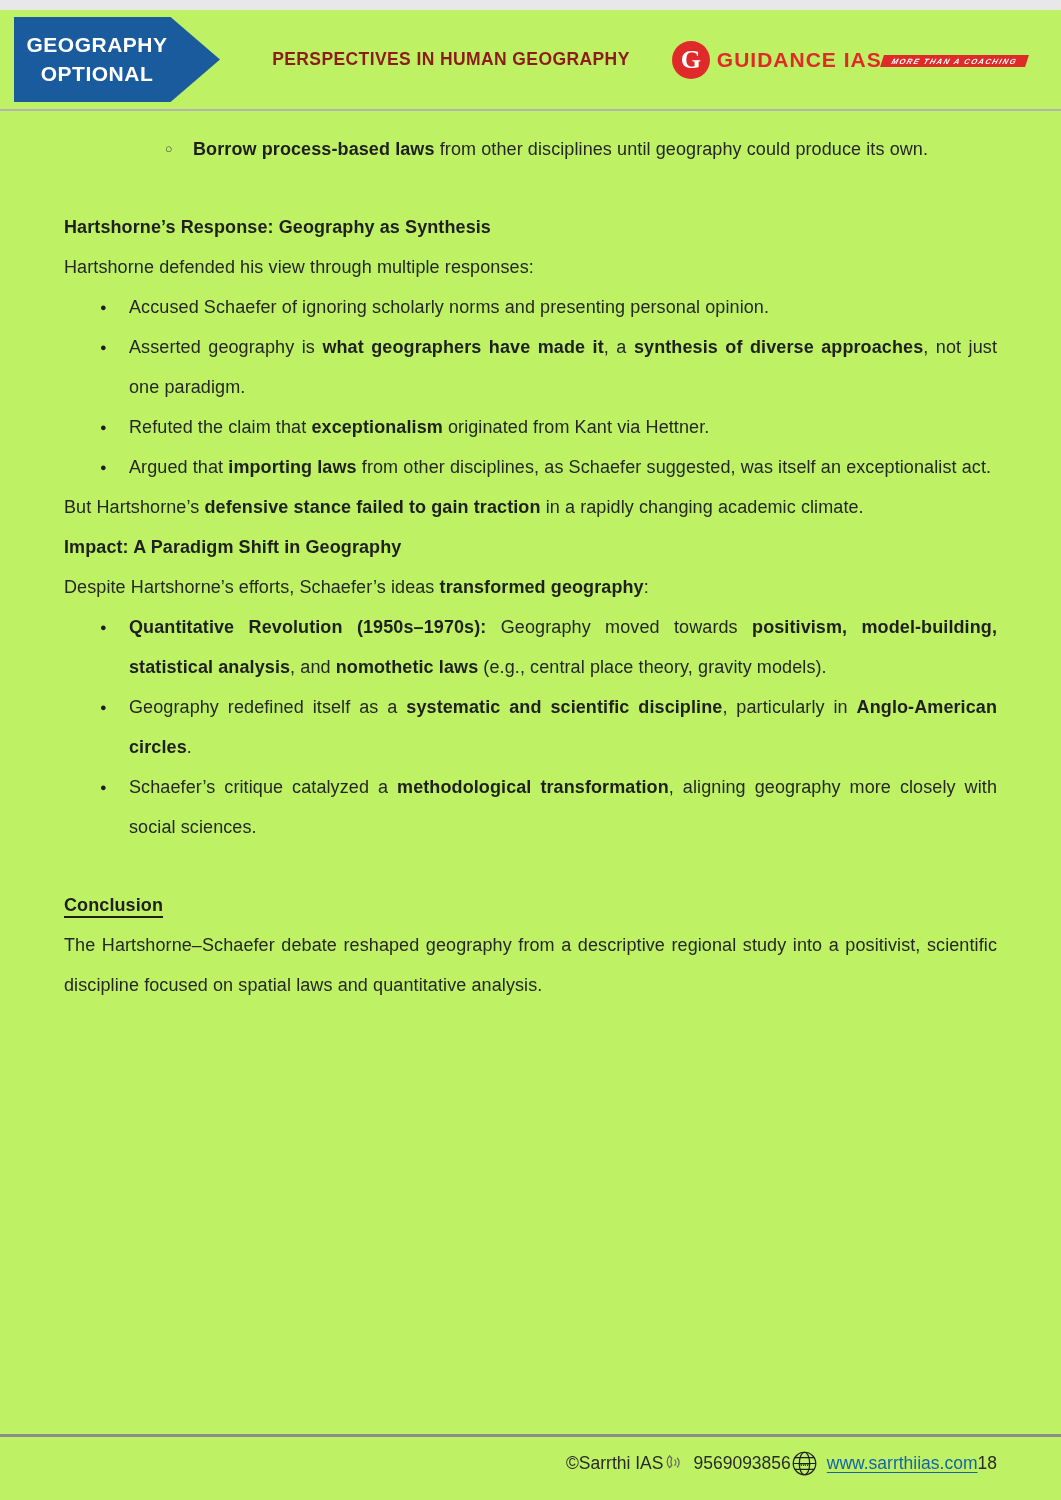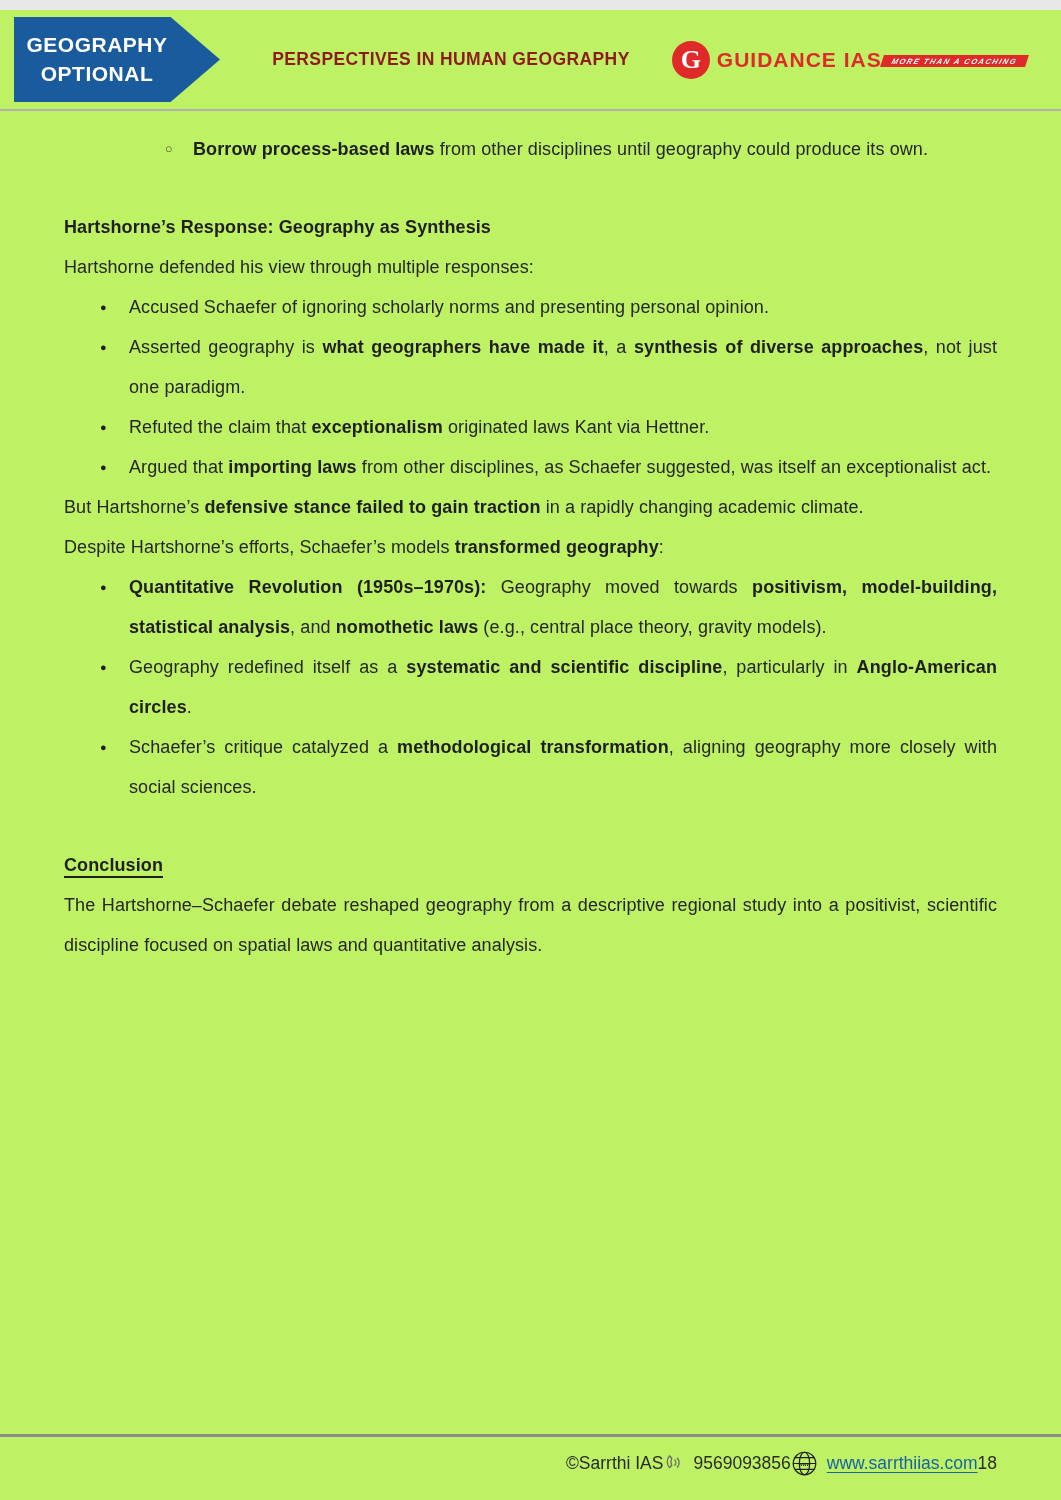--- a/index.html
+++ b/index.html
@@ -93,30 +93,31 @@
     <div class="li">
       <span class="marker">●</span>
       <div class="litext"><span>Accused Schaefer of ignoring scholarly norms and presenting personal opinion.</span></div>
     </div>
     <div class="li">
       <span class="marker">●</span>
       <div class="litext"><span>Asserted geography is </span><b>what geographers have made it</b><span>, a </span><b>synthesis of diverse approaches</b><span>, not just one paradigm.</span></div>
     </div>
     <div class="li">
       <span class="marker">●</span>
-      <div class="litext"><span>Refuted the claim that </span><b>exceptionalism</b><span> originated laws Kant via Hettner.</span></div>
+      <div class="litext"><span>Refuted the claim that </span><b>exceptionalism</b><span> originated from Kant via Hettner.</span></div>
     </div>
     <div class="li">
       <span class="marker">●</span>
       <div class="litext"><span>Argued that </span><b>importing laws</b><span> from other disciplines, as Schaefer suggested, was itself an exceptionalist act.</span></div>
     </div>
 
     <p><span>But Hartshorne’s </span><b>defensive stance failed to gain traction</b><span> in a rapidly changing academic climate.</span></p>
 
-    <p><span>Despite Hartshorne’s efforts, Schaefer’s models </span><b>transformed geography</b><span>:</span></p>
+    <h3 class="sec">Impact: A Paradigm Shift in Geography</h3>
+    <p><span>Despite Hartshorne’s efforts, Schaefer’s ideas </span><b>transformed geography</b><span>:</span></p>
 
     <div class="li">
       <span class="marker">●</span>
       <div class="litext"><b>Quantitative Revolution (1950s–1970s):</b><span> Geography moved towards </span><b>positivism, model-building, statistical analysis</b><span>, and </span><b>nomothetic laws</b><span> (e.g., central place theory, gravity models).</span></div>
     </div>
     <div class="li">
       <span class="marker">●</span>
       <div class="litext"><span>Geography redefined itself as a </span><b>systematic and scientific discipline</b><span>, particularly in </span><b>Anglo-American circles</b><span>.</span></div>
     </div>
     <div class="li">

